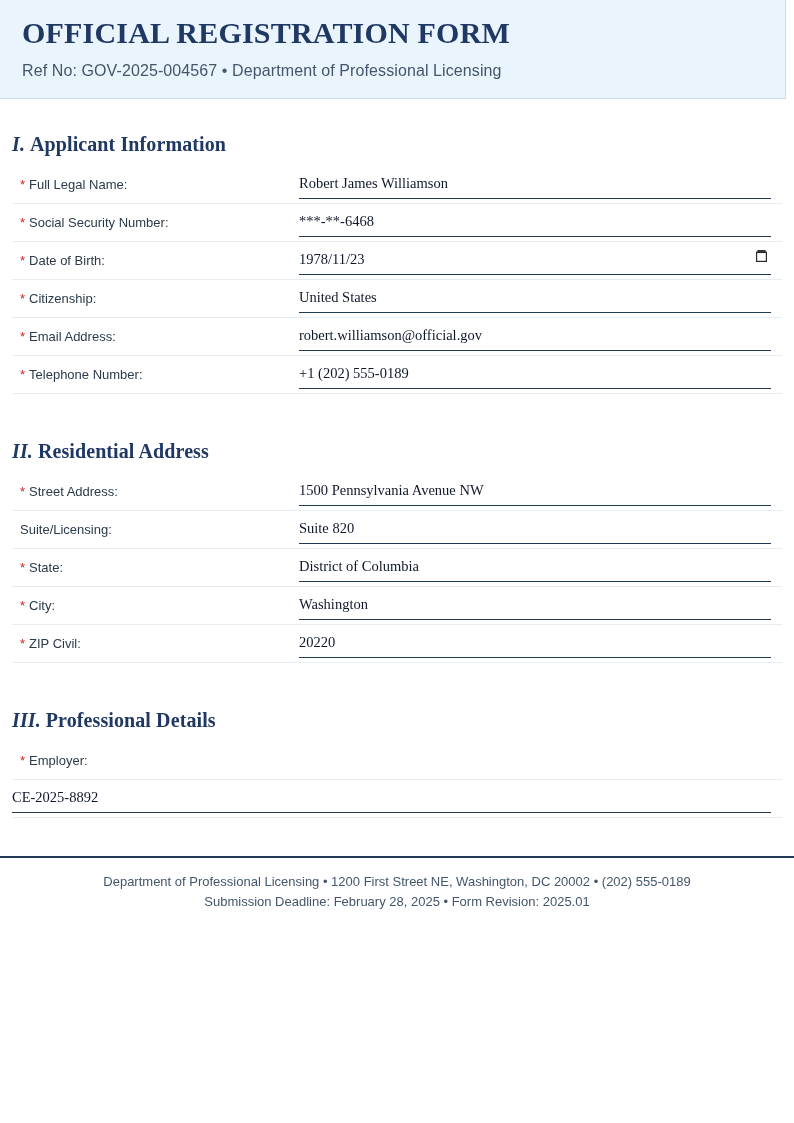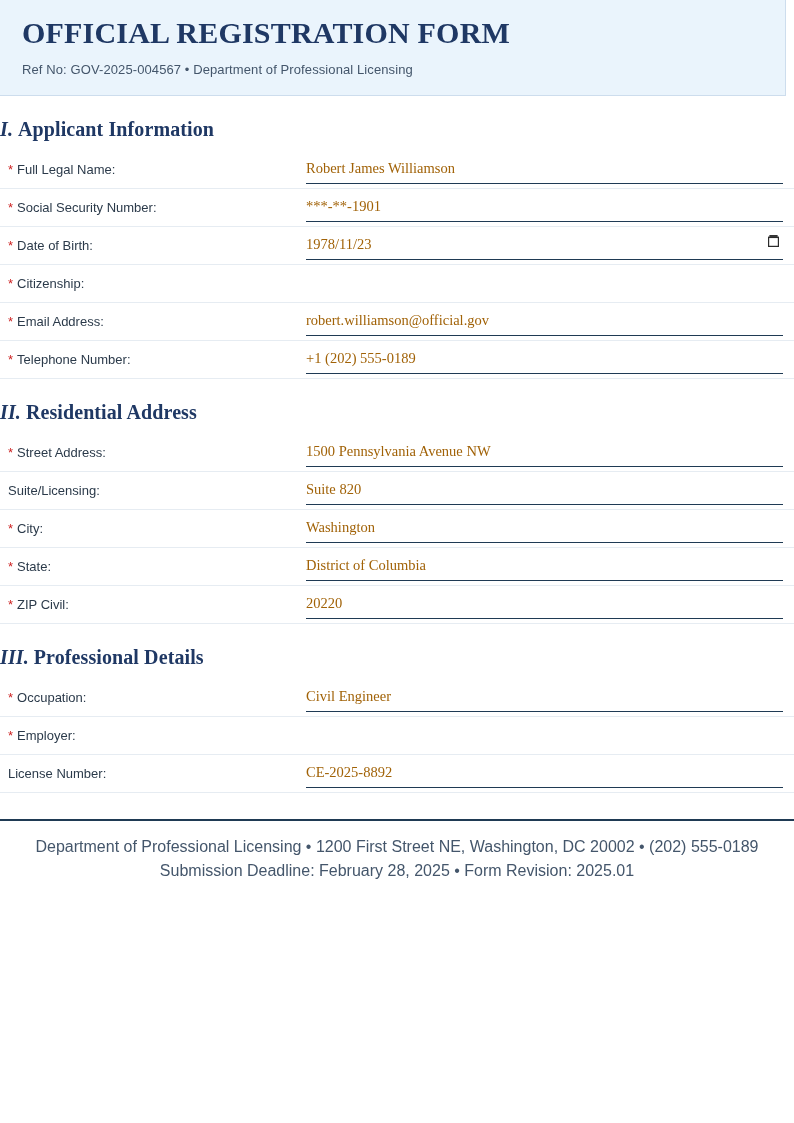--- a/index.html
+++ b/index.html
@@ -34,30 +34,30 @@
     font-family: "Liberation Serif", serif;
     font-weight: bold;
     font-size: 30px;
     line-height: 1.12;
     letter-spacing: 0.2px;
     color: #1f3864;
     margin: 0 0 12px 0;
   }
   .form-subtitle {
     font-family: "Liberation Sans", sans-serif;
-    font-size: 13px;
+    font-size: 16px;
     color: #44566b;
     margin: 0;
     letter-spacing: 0.1px;
   }
 
   
   .section {
     margin: 0;
-    padding: 0;
+    padding: 12px;
   }
   .section-heading {
     font-family: "Liberation Serif", serif;
     font-size: 20px;
     font-weight: bold;
     color: #1f3864;
     margin: 0;
     padding: 22px 0 10px 0;
     letter-spacing: 0.1px;
   }
@@ -95,49 +95,48 @@
   }
   .field-value-wrap {
     flex: 1 1 auto;
     position: relative;
     padding-right: 11px;
     box-sizing: border-box;
   }
   .field-value {
     font-family: "Liberation Serif", serif;
     font-size: 14.5px;
-    color: #a16207;
+    color: #0f172a;
     border-bottom: 1.6px solid #1f3a54;
     padding: 5px 2px 5px 0;
     min-height: 15px;
     line-height: 1.3;
     box-sizing: border-box;
     display: block;
-    margin-left: 19px;
   }
   .field-value.with-picker {
     display: flex;
     justify-content: space-between;
   }
   .date-picker-icon {
     width: 11px;
     height: 12px;
     flex: 0 0 auto;
     margin-right: 2px;
   }
 
   
   .form-footer {
     margin-top: 26px;
     border-top: 2.5px solid #1f3a54;
     padding: 14px 0 0 0;
     text-align: center;
   }
   .footer-line {
-    font-size: 16px;
+    font-size: 13px;
     color: #44566b;
     line-height: 1.55;
     margin: 0;
   }
 </style>
 </head>
 <body>
 
 <div class="page">
 
@@ -151,37 +150,40 @@
         <h2 class="section-heading"><span class="section-numeral">I.</span><span>Applicant Information</span></h2>
         <div class="field-row">
           <div class="field-label"><span class="req-star">*</span><span>Full Legal Name:</span></div>
           <div class="field-value-wrap">
             <div class="field-value">Robert James Williamson</div>
           </div>
         </div>
         <div class="field-row">
           <div class="field-label"><span class="req-star">*</span><span>Social Security Number:</span></div>
           <div class="field-value-wrap">
-            <div class="field-value">***-**-1901</div>
+            <div class="field-value">***-**-6468</div>
           </div>
         </div>
         <div class="field-row">
           <div class="field-label"><span class="req-star">*</span><span>Date of Birth:</span></div>
           <div class="field-value-wrap">
             <div class="field-value with-picker">
               <span>1978/11/23</span>
               <svg class="date-picker-icon" viewBox="0 0 12 13">
                 <rect x="1.5" y="0" width="9" height="2" fill="#2b2b2b"></rect>
                 <rect x="0.5" y="2.5" width="11" height="10" fill="none" stroke="#2b2b2b" stroke-width="1.6"></rect>
               </svg>
             </div>
           </div>
         </div>
         <div class="field-row">
           <div class="field-label"><span class="req-star">*</span><span>Citizenship:</span></div>
+          <div class="field-value-wrap">
+            <div class="field-value">United States</div>
+          </div>
         </div>
         <div class="field-row">
           <div class="field-label"><span class="req-star">*</span><span>Email Address:</span></div>
           <div class="field-value-wrap">
             <div class="field-value">robert.williamson@official.gov</div>
           </div>
         </div>
         <div class="field-row">
           <div class="field-label"><span class="req-star">*</span><span>Telephone Number:</span></div>
           <div class="field-value-wrap">
@@ -197,51 +199,44 @@
             <div class="field-value">1500 Pennsylvania Avenue NW</div>
           </div>
         </div>
         <div class="field-row">
           <div class="field-label optional"><span>Suite/Licensing:</span></div>
           <div class="field-value-wrap">
             <div class="field-value">Suite 820</div>
           </div>
         </div>
         <div class="field-row">
+          <div class="field-label"><span class="req-star">*</span><span>State:</span></div>
+          <div class="field-value-wrap">
+            <div class="field-value">District of Columbia</div>
+          </div>
+        </div>
+        <div class="field-row">
           <div class="field-label"><span class="req-star">*</span><span>City:</span></div>
           <div class="field-value-wrap">
             <div class="field-value">Washington</div>
-          </div>
-        </div>
-        <div class="field-row">
-          <div class="field-label"><span class="req-star">*</span><span>State:</span></div>
-          <div class="field-value-wrap">
-            <div class="field-value">District of Columbia</div>
           </div>
         </div>
         <div class="field-row">
           <div class="field-label"><span class="req-star">*</span><span>ZIP Civil:</span></div>
           <div class="field-value-wrap">
             <div class="field-value">20220</div>
           </div>
         </div>
       </div>
       <div class="section">
         <h2 class="section-heading"><span class="section-numeral">III.</span><span>Professional Details</span></h2>
         <div class="field-row">
-          <div class="field-label"><span class="req-star">*</span><span>Occupation:</span></div>
-          <div class="field-value-wrap">
-            <div class="field-value">Civil Engineer</div>
-          </div>
-        </div>
-        <div class="field-row">
           <div class="field-label"><span class="req-star">*</span><span>Employer:</span></div>
         </div>
         <div class="field-row">
-          <div class="field-label optional"><span>License Number:</span></div>
           <div class="field-value-wrap">
             <div class="field-value">CE-2025-8892</div>
           </div>
         </div>
       </div>
     </div>
 
   <div class="form-footer">
     <p class="footer-line">Department of Professional Licensing • 1200 First Street NE, Washington, DC 20002 • (202) 555-0189</p>
     <p class="footer-line">Submission Deadline: February 28, 2025 • Form Revision: 2025.01</p>

